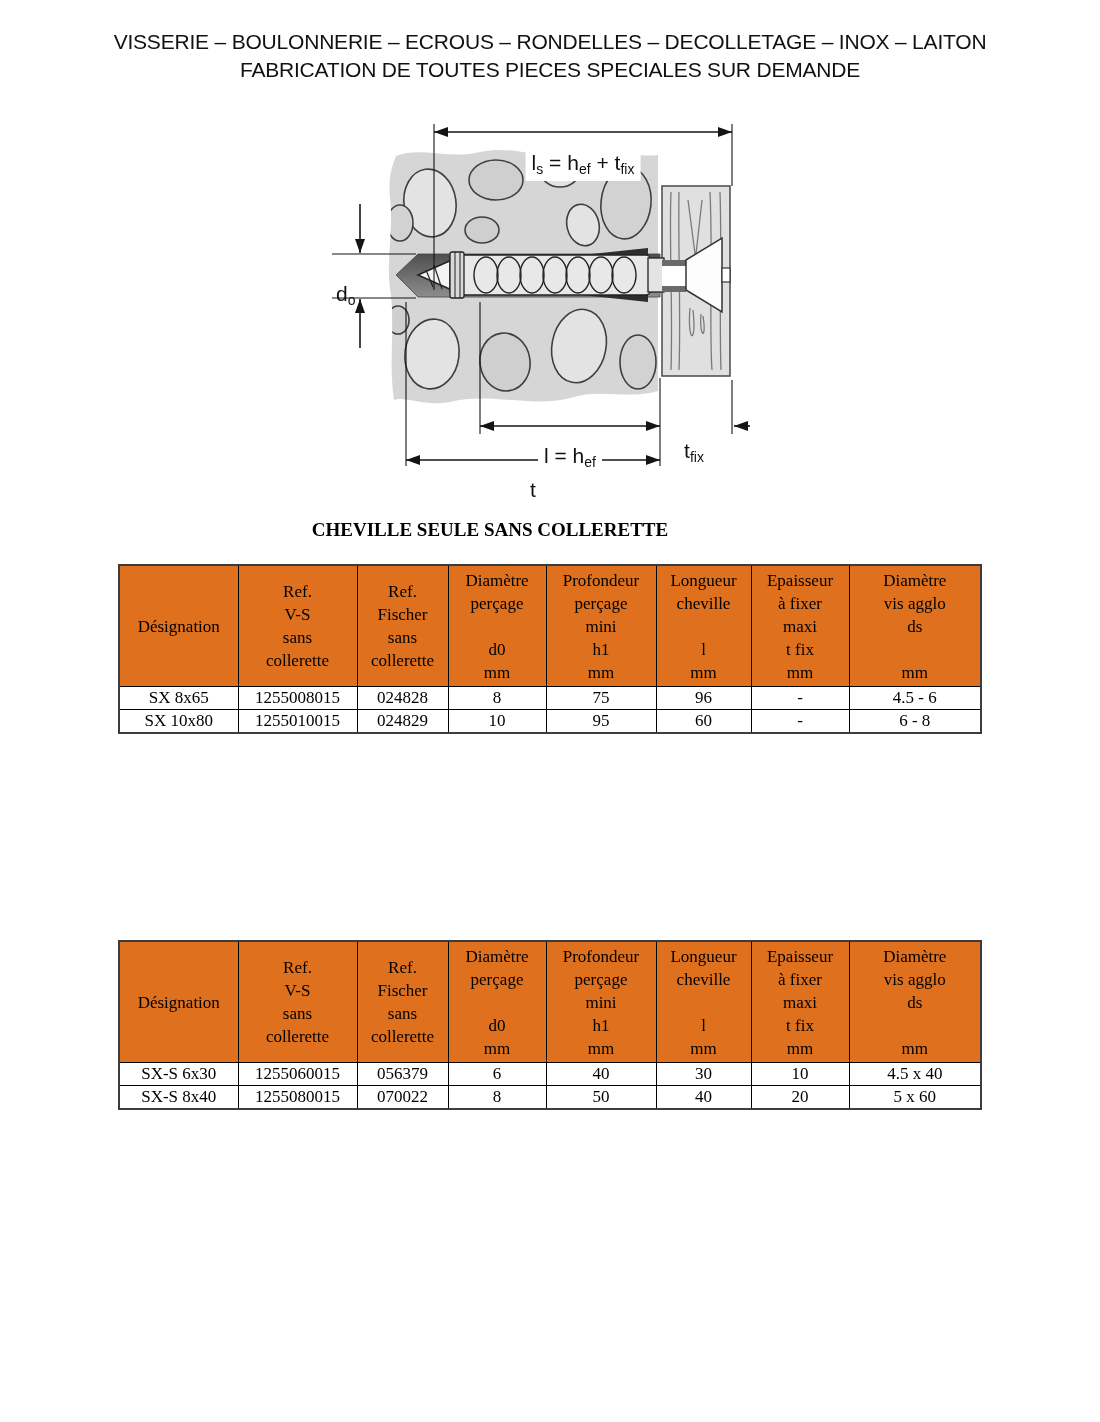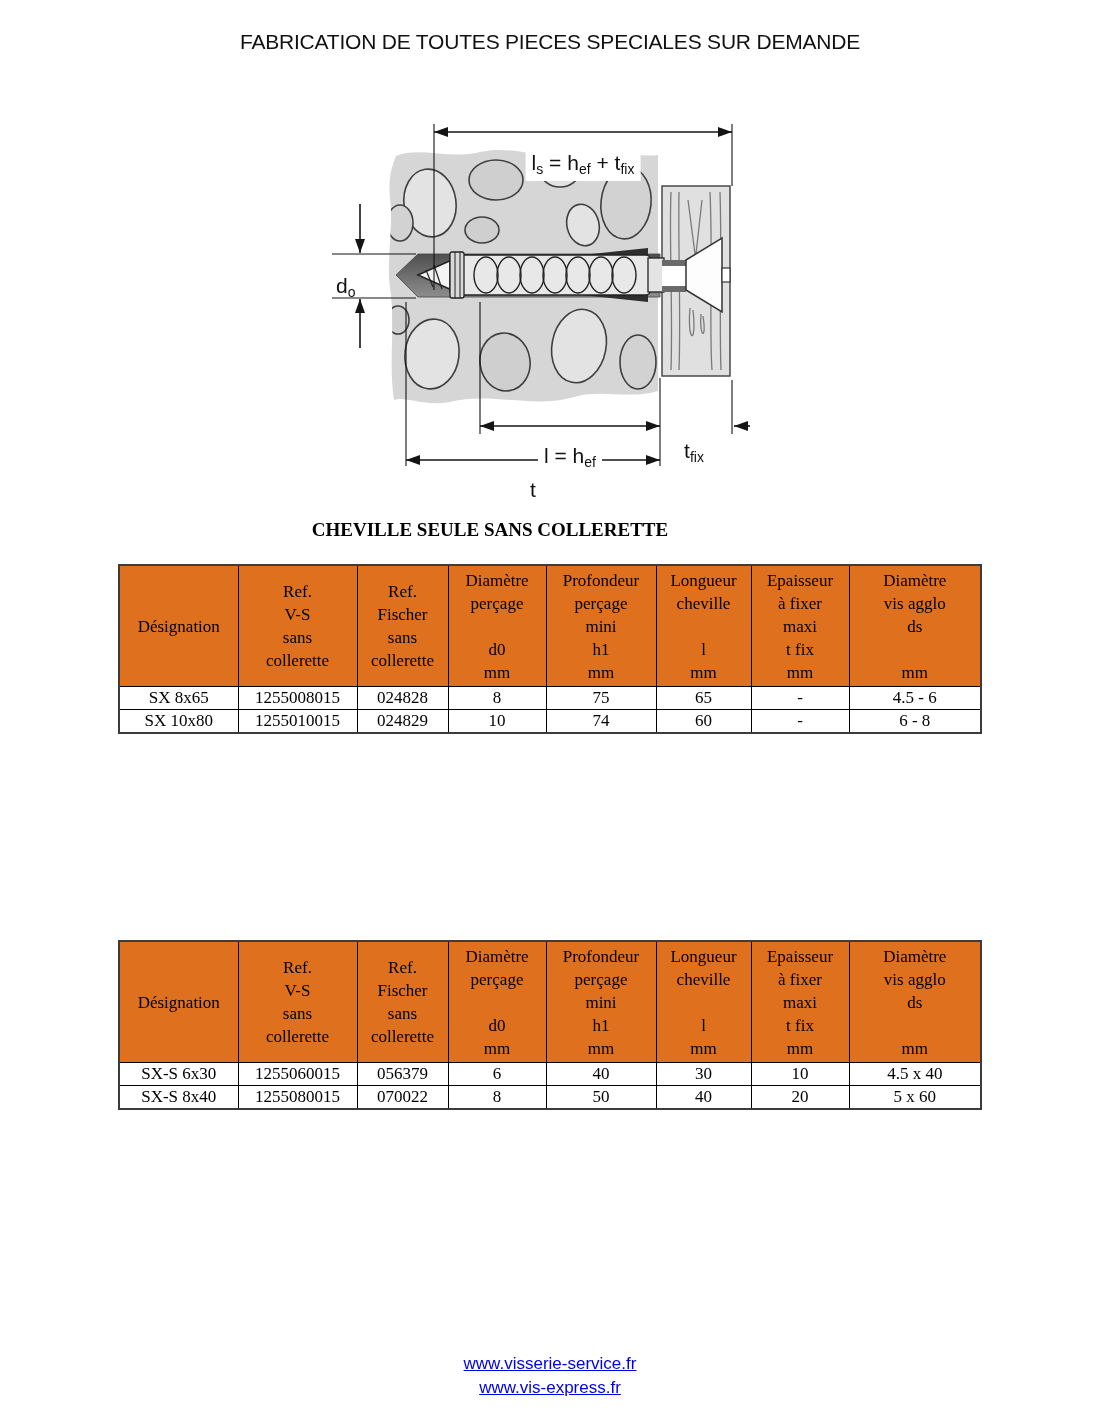--- a/index.html
+++ b/index.html
@@ -41,20 +41,21 @@
   .footer{position:absolute;top:1352px;left:0;width:1100px;text-align:center;
           font-family:"Liberation Sans",sans-serif;font-size:17px;line-height:24px;}
   .footer a{display:block;color:var(--link);text-decoration:underline;cursor:pointer;}
 </style>
 </head>
 <body>
 
 <div class="page">
 
   <div class="doc-header">
+    <div>VISSERIE – BOULONNERIE – ECROUS – RONDELLES – DECOLLETAGE – INOX – LAITON</div>
     <div>FABRICATION DE TOUTES PIECES SPECIALES SUR DEMANDE</div>
   </div>
 
   <div class="diagram">
     <svg width="420" height="380" viewBox="0 0 420 380">
       <defs>
         <marker id="ah" markerUnits="userSpaceOnUse" markerWidth="14" markerHeight="10" refX="14" refY="5" orient="auto-start-reverse">
           <path d="M0,0 L14,5 L0,10 Z" fill="#141414"></path>
         </marker>
         <linearGradient id="gHole" x1="0" y1="0" x2="0" y2="1">
@@ -149,21 +150,21 @@
           <line x1="30" y1="96" x2="30" y2="145" marker-end="url(#ah)"></line>
           <line x1="30" y1="240" x2="30" y2="191" marker-end="url(#ah)"></line>
           <line x1="150" y1="318" x2="330" y2="318" marker-start="url(#ah)" marker-end="url(#ah)"></line>
           <line x1="420" y1="318" x2="404" y2="318" marker-end="url(#ah)"></line>
           <line x1="76" y1="352" x2="330" y2="352" marker-start="url(#ah)" marker-end="url(#ah)"></line>
         </g>
       </g>
     </svg>
 
     <div class="lbl ctr onln" style="left:253px;top:11px;"><span>l</span><span class="sb">s</span><span> = h</span><span class="sb">ef</span><span> + t</span><span class="sb">fix</span></div>
-    <div class="lbl" style="left:6px;top:166px;"><span>d</span><span class="sb">o</span></div>
+    <div class="lbl" style="left:6px;top:174px;"><span>d</span><span class="sb">o</span></div>
     <div class="lbl ctr onln" style="left:240px;top:304px;"><span>l = h</span><span class="sb">ef</span></div>
     <div class="lbl ctr" style="left:364px;top:299px;"><span>t</span><span class="sb">fix</span></div>
     <div class="lbl ctr onln" style="left:203px;top:338px;"><span>t</span></div>
   </div>
 
   <div class="tbl-title t1">CHEVILLE SEULE SANS COLLERETTE</div>
 
   <table class="tbl" id="table1">
     <colgroup>
       <col style="width:119px">
@@ -229,30 +230,30 @@
           </th>
         </tr>
       </thead>
     <tbody>
         <tr>
           <td>SX 8x65</td>
           <td>1255008015</td>
           <td>024828</td>
           <td>8</td>
           <td>75</td>
-          <td>65</td>
+          <td>96</td>
           <td>-</td>
           <td>4.5 - 6</td>
         </tr>
         <tr>
           <td>SX 10x80</td>
           <td>1255010015</td>
           <td>024829</td>
           <td>10</td>
-          <td>74</td>
+          <td>95</td>
           <td>60</td>
           <td>-</td>
           <td>6 - 8</td>
         </tr>
       </tbody>
   </table>
 
 
   <table class="tbl" id="table2">
     <colgroup>
@@ -336,18 +337,14 @@
           <td>070022</td>
           <td>8</td>
           <td>50</td>
           <td>40</td>
           <td>20</td>
           <td>5 x 60</td>
         </tr>
       </tbody>
   </table>
 
-  <div class="footer">
-    <a>www.visserie-service.fr</a>
-    <a>www.vis-express.fr</a>
-  </div>
 
 </div>
 
 </body></html>

